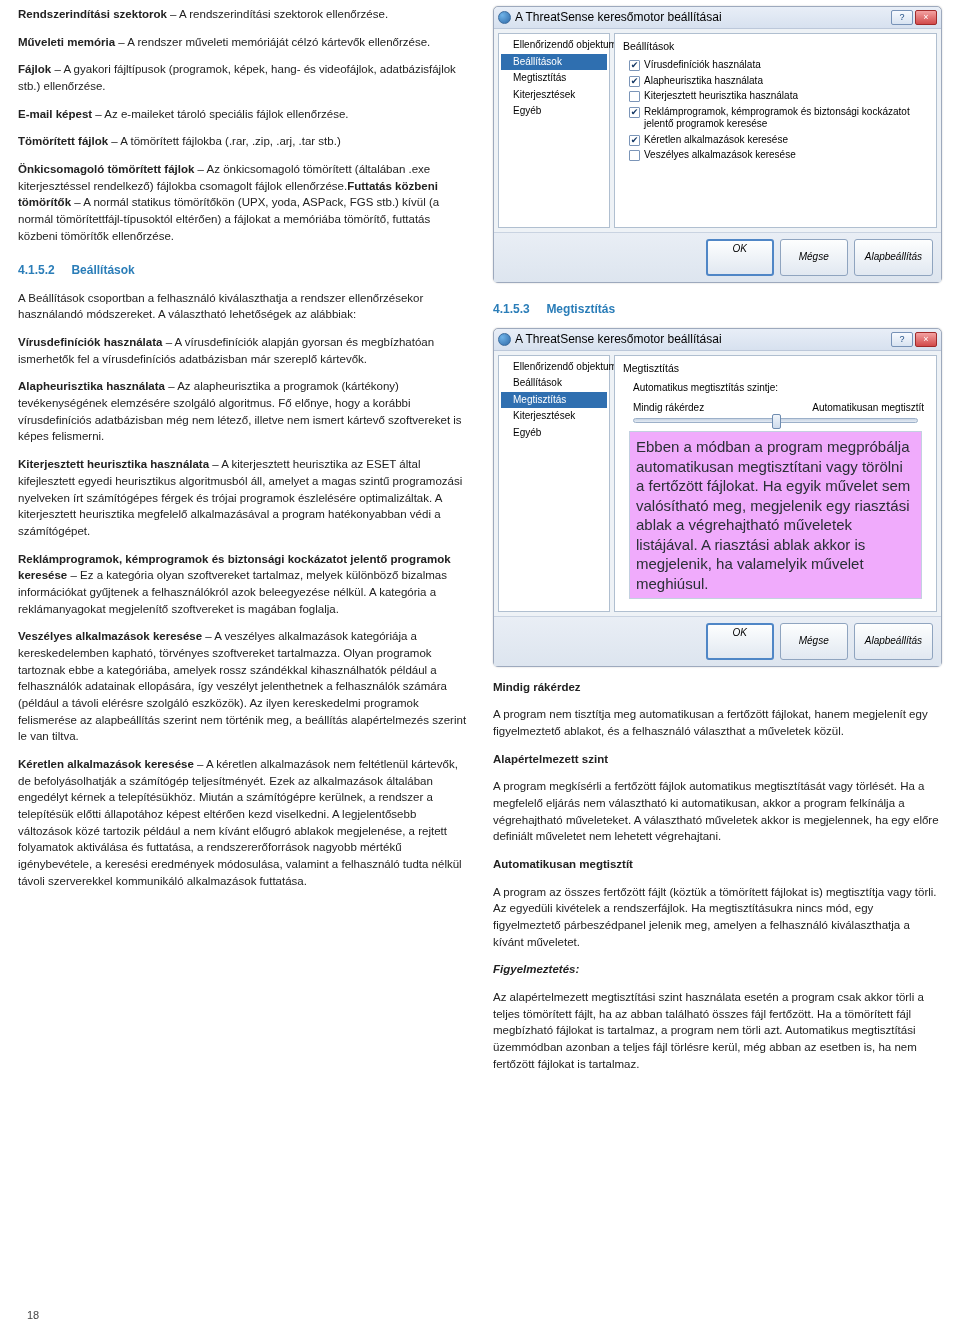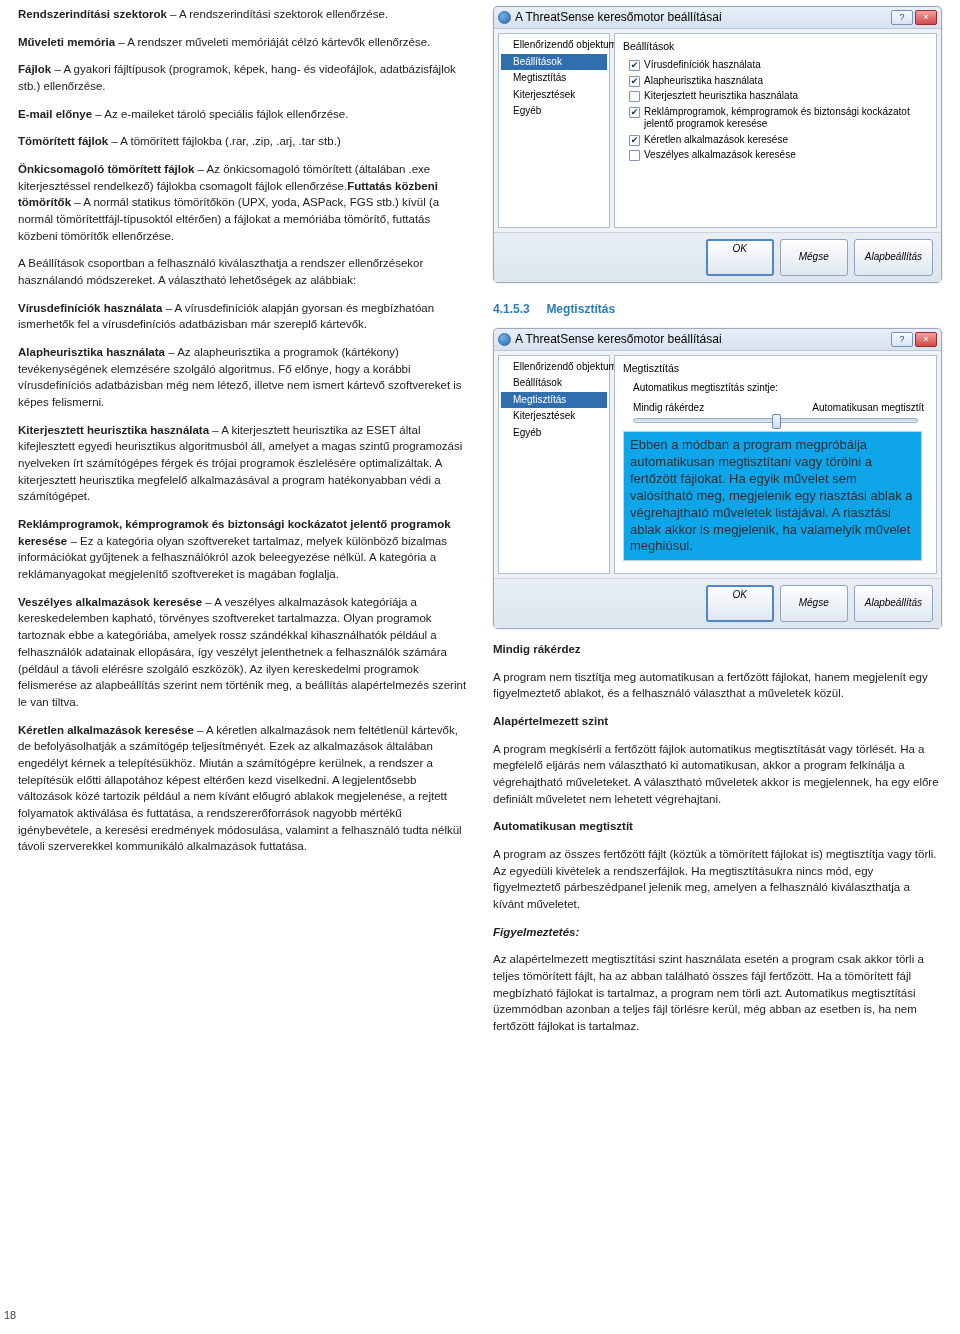--- a/index.html
+++ b/index.html
@@ -10,21 +10,21 @@
     font-size: 11.5px;
     color: #222;
     line-height: 1.45;
     background: #fff;
     padding: 6px 18px 0 18px;
     position: relative;
   }
   .page-num {
     position: absolute;
     bottom: 10px;
-    left: 4px;
+    left: 27px;
     font-size: 11px;
     color: #444;
   }
   .columns {
     display: flex;
     gap: 26px;
   }
   .col {
     flex: 1;
     min-width: 0;
@@ -149,48 +149,51 @@
     margin: 3px 10px 3px 10px; position:relative;
   }
   .sliderthumb {
     position:absolute; top:-5px; left:-3px;
     width:9px; height:15px;
     background:linear-gradient(#f0f5fb,#cfdcec);
     border:1px solid #6e8cb0;
     border-radius:2px;
   }
   .descbox {
-    margin:8px 6px 4px 0;
-    background:#0ea5e9;
+    margin:8px 6px 4px 6px;
+    background:#f0abfc;
     border:1px solid #c3d0e0;
     padding:5px 6px;
-    font-size:13px;
+    font-size:15px;
     color:#2a2f36;
     line-height:1.3;
   }
 </style>
 </head>
 <body>
 
 <div class="columns">
 
   <div class="col">
 
     <p><strong>Rendszerindítási szektorok</strong><span> – A rendszerindítási szektorok ellenőrzése.</span></p>
 
     <p><strong>Műveleti memória</strong><span> – A rendszer műveleti memóriáját célzó kártevők ellenőrzése.</span></p>
 
     <p><strong>Fájlok</strong><span> – A gyakori fájltípusok (programok, képek, hang- és videofájlok, adatbázisfájlok stb.) ellenőrzése.</span></p>
 
-    <p><strong>E-mail előnye</strong><span> – Az e-maileket tároló speciális fájlok ellenőrzése.</span></p>
+    <p><strong>E-mail képest</strong><span> – Az e-maileket tároló speciális fájlok ellenőrzése.</span></p>
 
     <p><strong>Tömörített fájlok</strong><span> – A tömörített fájlokba (.rar, .zip, .arj, .tar stb.)</span></p>
 
     <p><strong>Önkicsomagoló tömörített fájlok</strong><span> – Az önkicsomagoló tömörített (általában .exe kiterjesztéssel rendelkező) fájlokba csomagolt fájlok ellenőrzése.</span><strong>Futtatás közbeni tömörítők</strong><span> – A normál statikus tömörítőkön (UPX, yoda, ASPack, FGS stb.) kívül (a normál tömörítettfájl-típusoktól eltérően) a fájlokat a memóriába tömörítő, futtatás közbeni tömörítők ellenőrzése.</span></p>
 
+    <div class="sect-head">
+      <span>4.1.5.2</span>&nbsp;&nbsp;&nbsp;&nbsp;&nbsp;<span>Beállítások</span>
+    </div>
 
     <p>A Beállítások csoportban a felhasználó kiválaszthatja a rendszer ellenőrzésekor használandó módszereket. A választható lehetőségek az alábbiak:</p>
 
     <p><strong>Vírusdefiníciók használata</strong><span> – A vírusdefiníciók alapján gyorsan és megbízhatóan ismerhetők fel a vírusdefiníciós adatbázisban már szereplő kártevők.</span></p>
 
     <p><strong>Alapheurisztika használata</strong><span> – Az alapheurisztika a programok (kártékony) tevékenységének elemzésére szolgáló algoritmus. Fő előnye, hogy a korábbi vírusdefiníciós adatbázisban még nem létező, illetve nem ismert kártevő szoftvereket is képes felismerni.</span></p>
 
     <p><strong>Kiterjesztett heurisztika használata</strong><span> – A kiterjesztett heurisztika az ESET által kifejlesztett egyedi heurisztikus algoritmusból áll, amelyet a magas szintű programozási nyelveken írt számítógépes férgek és trójai programok észlelésére optimalizáltak. A kiterjesztett heurisztika megfelelő alkalmazásával a program hatékonyabban védi a számítógépet.</span></p>
 
     <p><strong>Reklámprogramok, kémprogramok és biztonsági kockázatot jelentő programok keresése</strong><span> – Ez a kategória olyan szoftvereket tartalmaz, melyek különböző bizalmas információkat gyűjtenek a felhasználókról azok beleegyezése nélkül. A kategória a reklámanyagokat megjelenítő szoftvereket is magában foglalja.</span></p>

